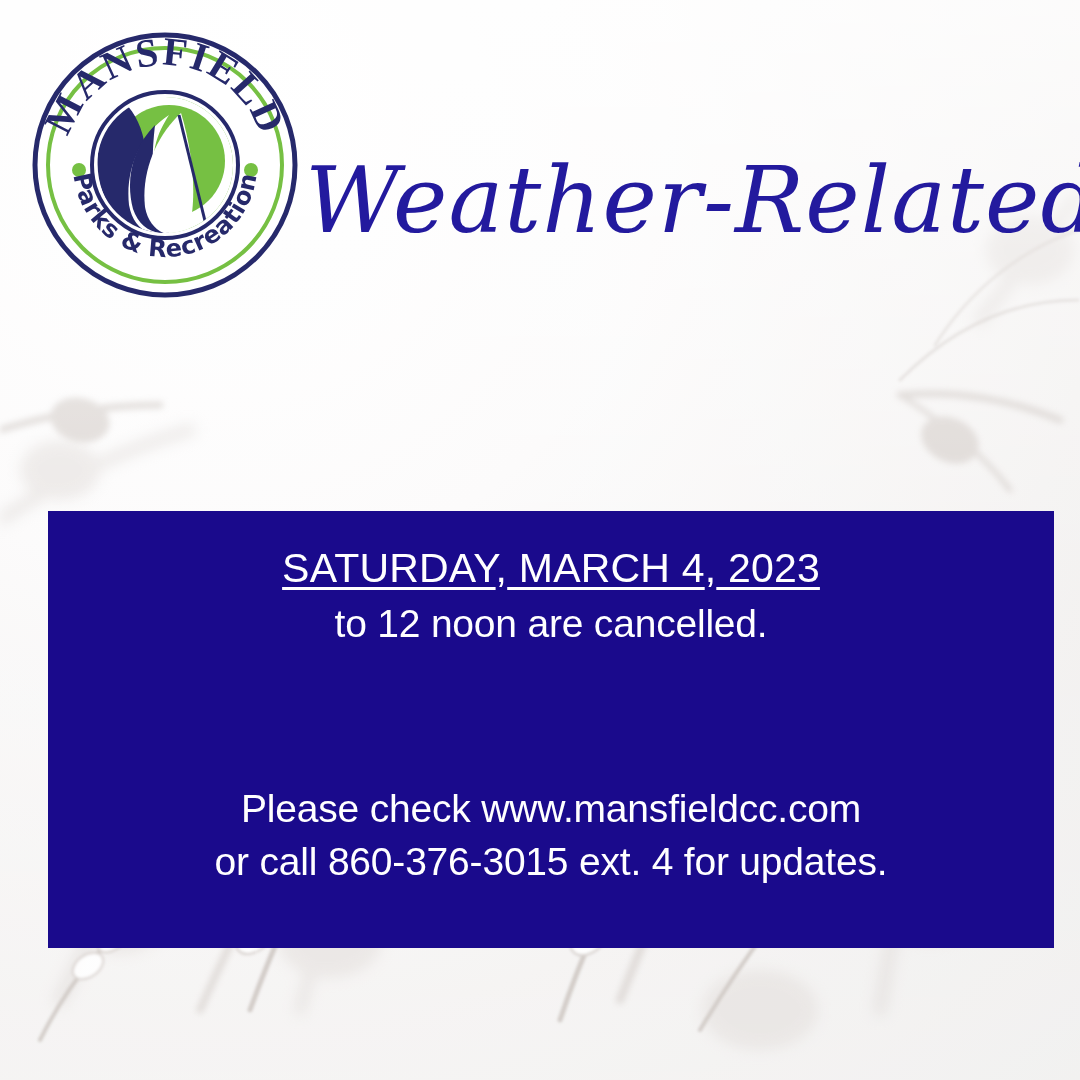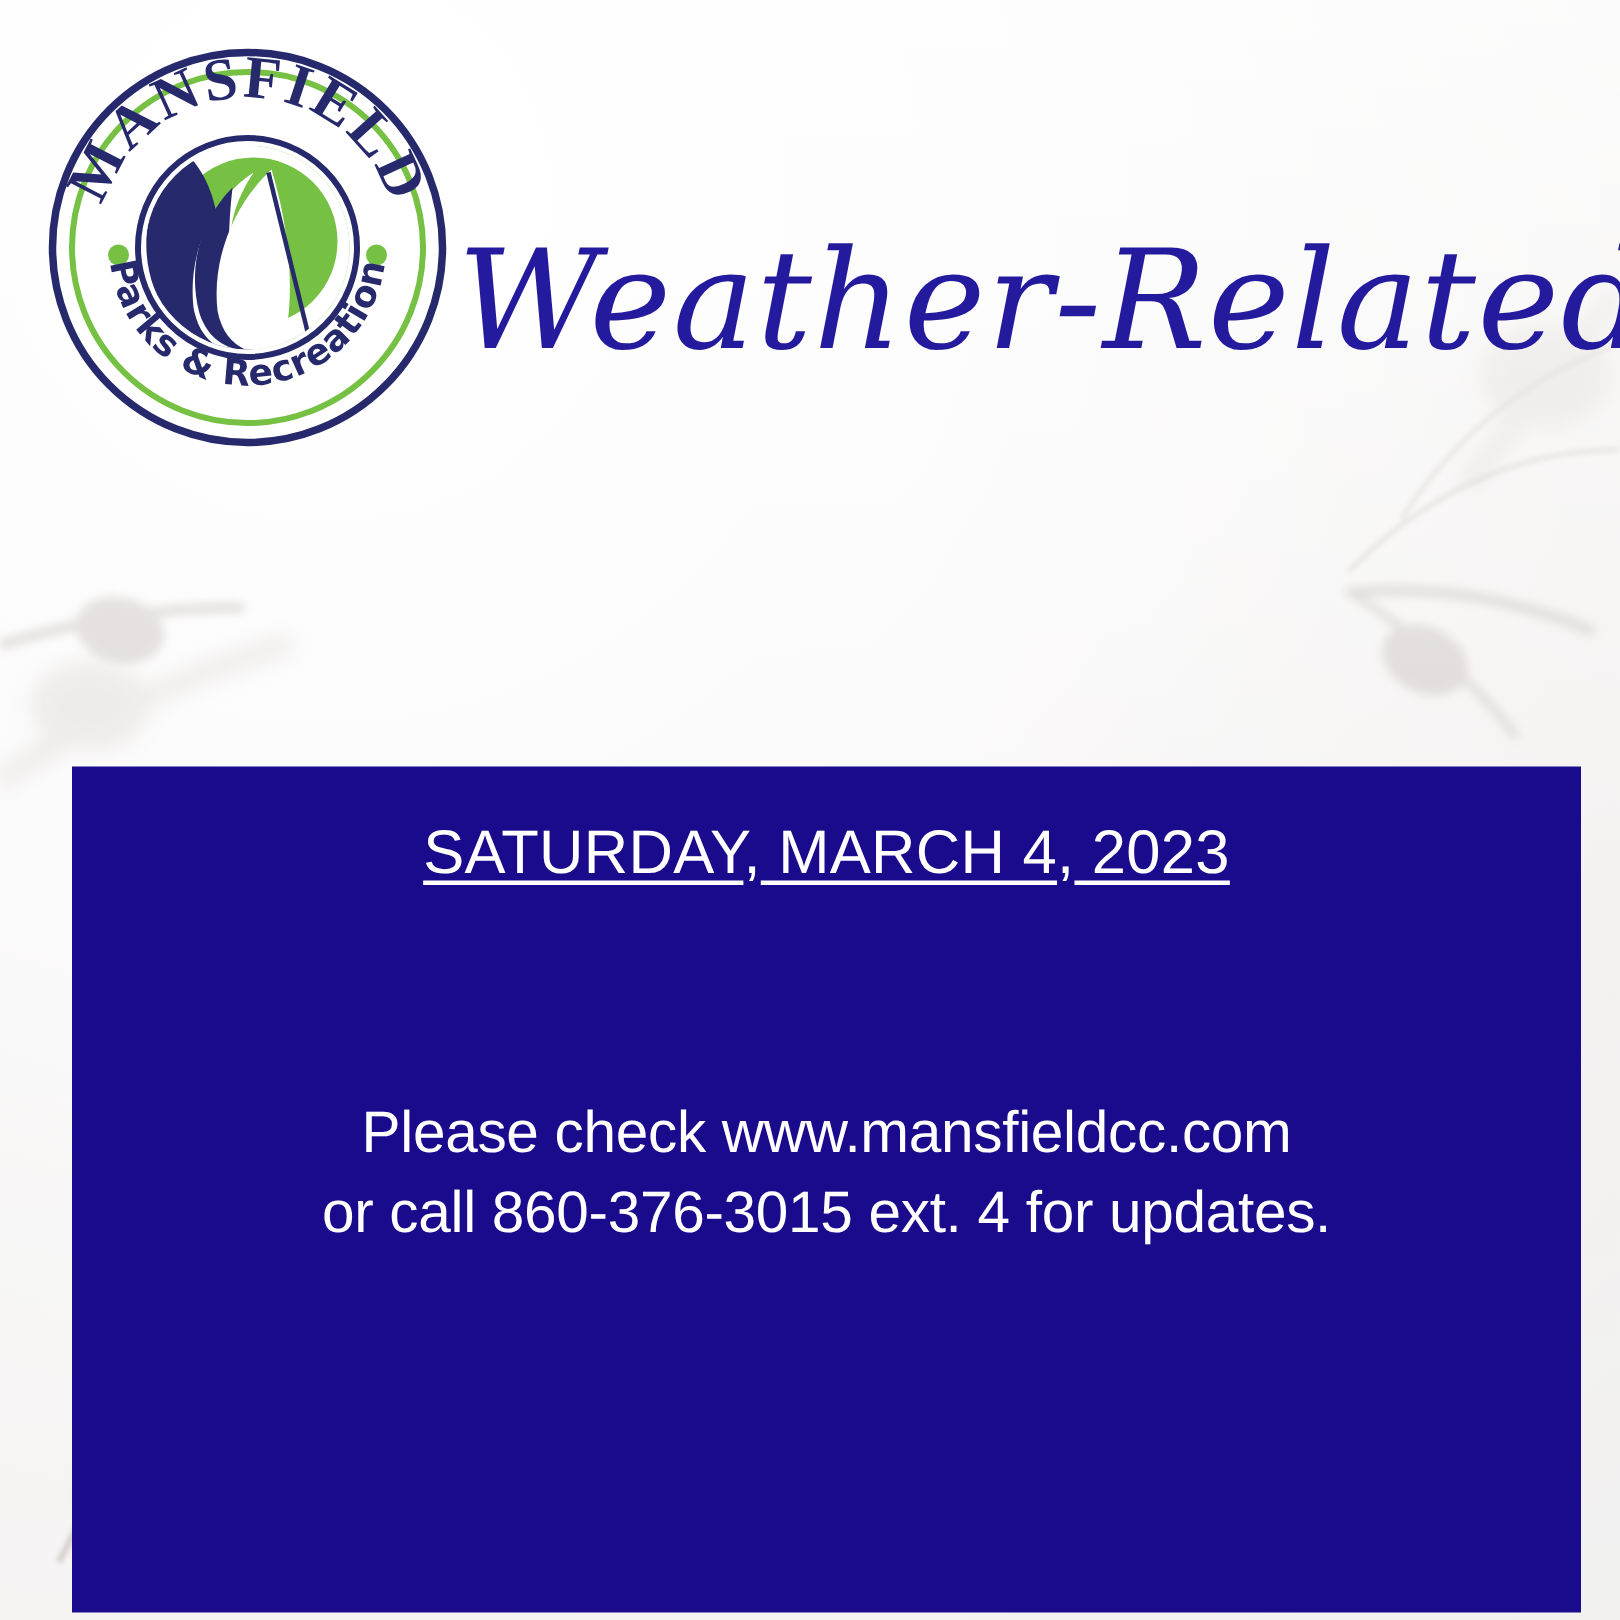--- a/index.html
+++ b/index.html
@@ -53,21 +53,21 @@
     font-style: italic;
     font-size: 92px;
     fill: #231a9e;
     letter-spacing: 1px;
   }
 
   
   .panel {
     position: absolute;
     left: 48px; top: 511px;
-    width: 1006px; height: 564px;
+    width: 1006px; height: 437px;
     background: #1a0a8c;
     box-sizing: border-box;
     padding: 28px 10px 10px;
     text-align: center;
   }
   .msg-line {
     color: #ffffff;
     font-family: "Liberation Sans", sans-serif;
     font-size: 39px;
     line-height: 53px;
@@ -255,20 +255,21 @@
   <div class="script-head">
     <svg viewBox="0 0 760 150" preserveAspectRatio="none" aria-hidden="true">
       <text class="script-text" x="0" y="112">Weather-Related Update</text>
     </svg>
   </div>
 
   <div class="panel">
 
     <div class="msg-line date"><span class="u">SATURDAY</span><span>,</span><span class="u"> MARCH 4</span><span>,</span><span class="u"> 2023</span></div>
 
+    <div class="msg-line">to 12 noon are cancelled.</div>
 
     <div class="msg-line spacer"></div>
 
 
     <div class="msg-line spacer"></div>
     <div class="msg-line gap-sm"></div>
 
     <div class="msg-line">Please check www.mansfieldcc.com</div>
     <div class="msg-line">or call 860-376-3015 ext. 4 for updates.</div>
 

